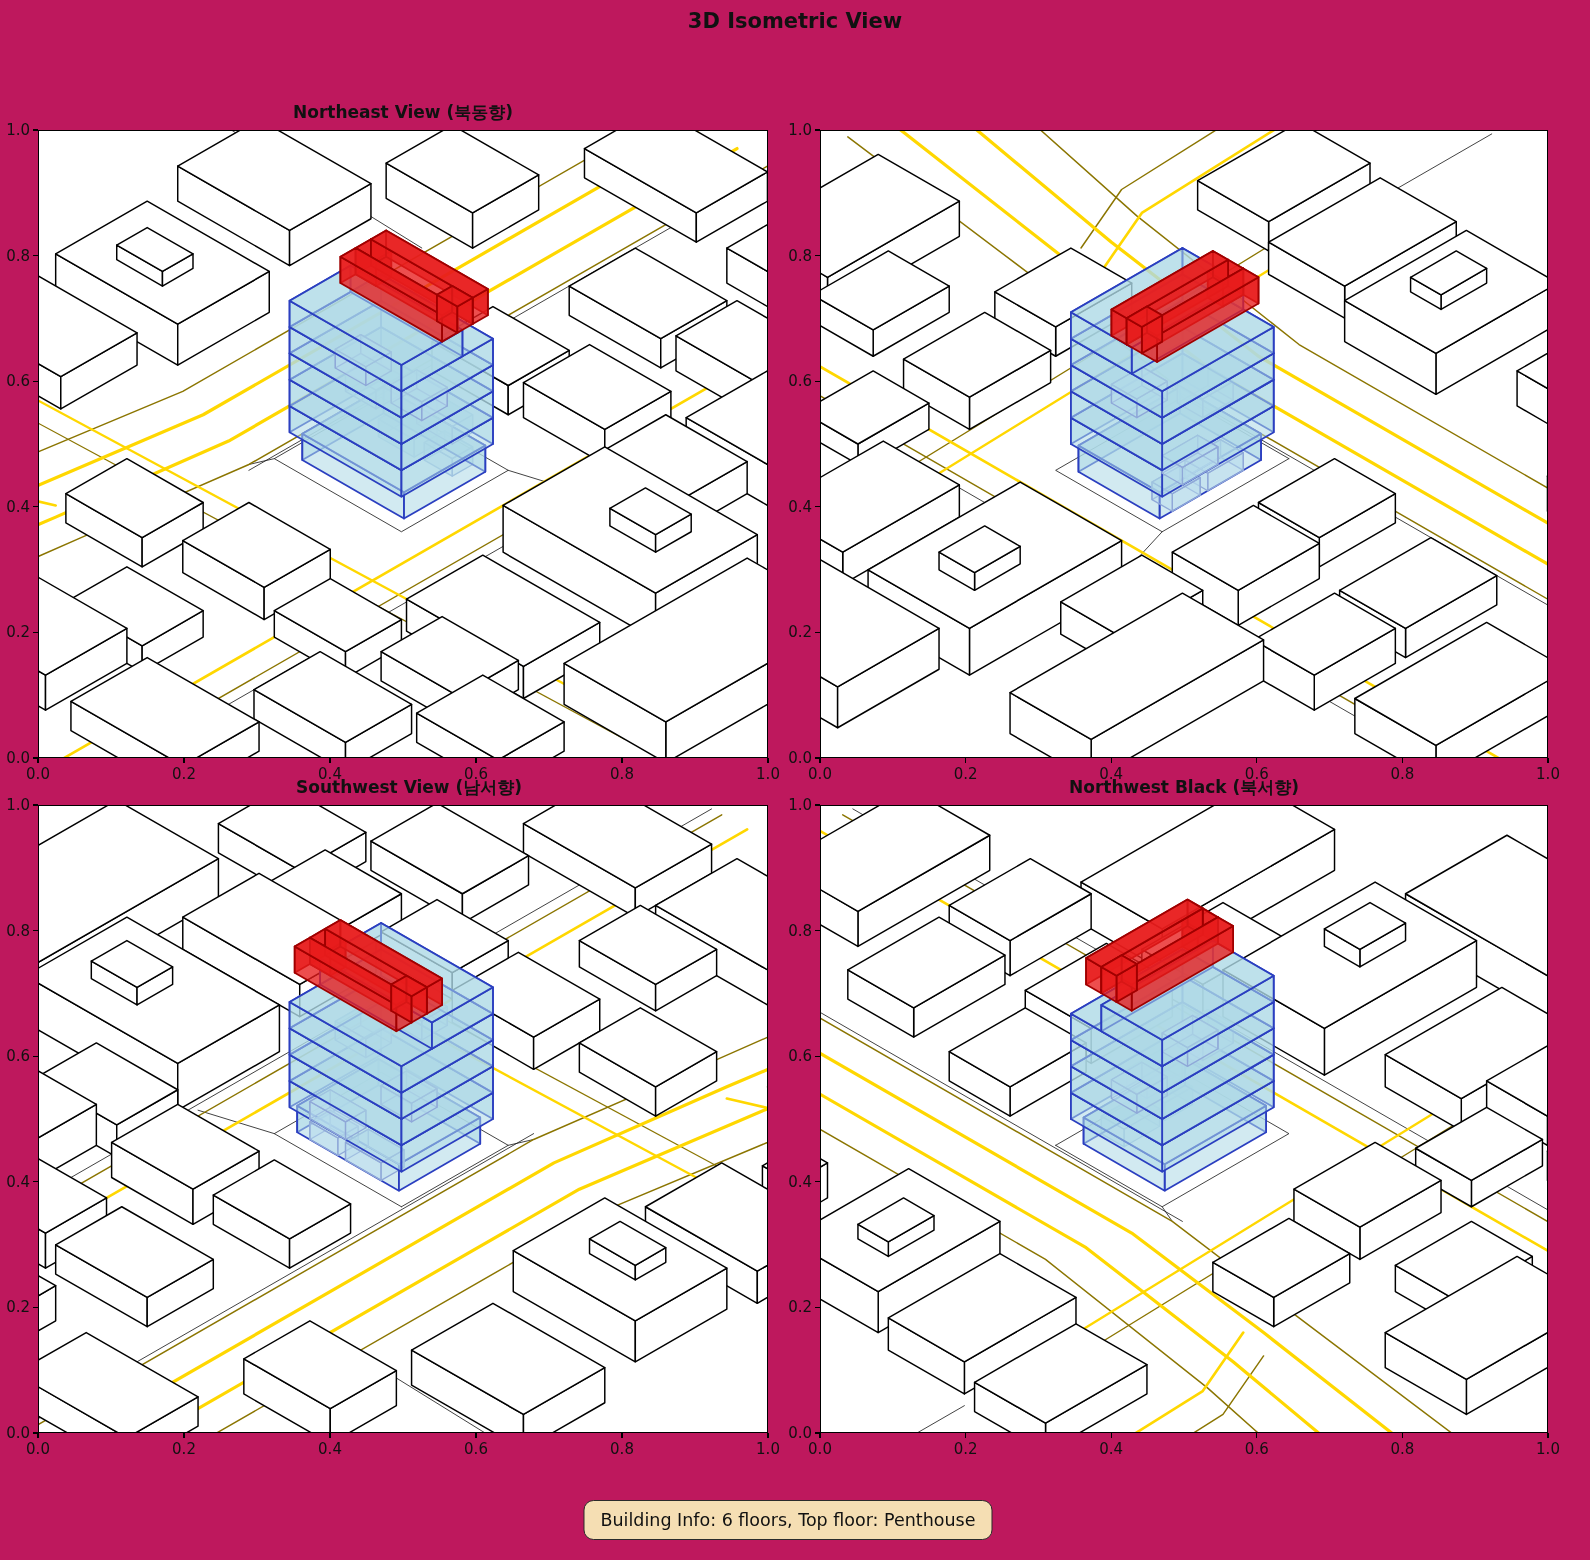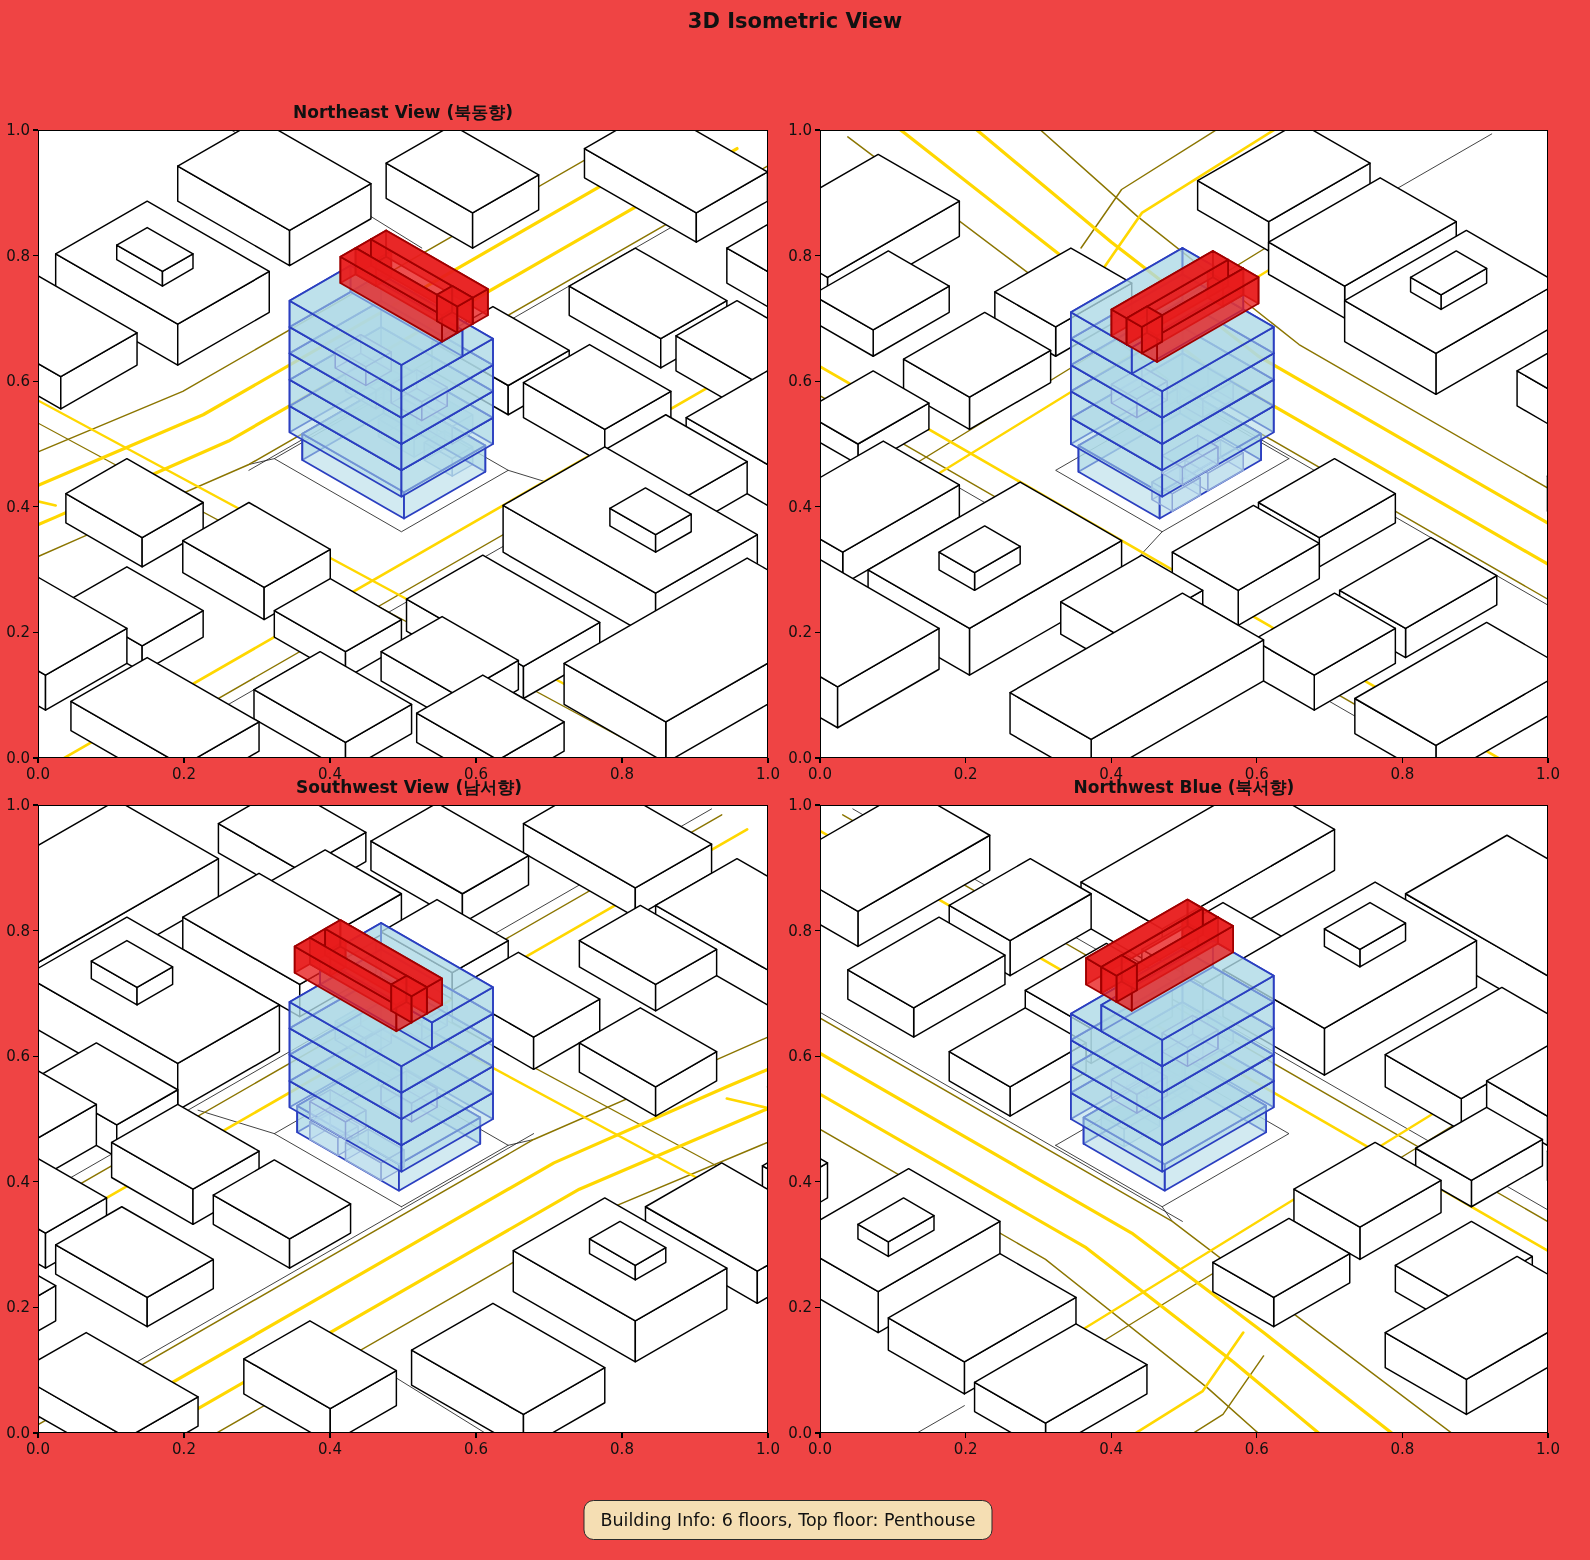--- a/index.html
+++ b/index.html
@@ -1,16 +1,16 @@
 <!DOCTYPE html>
 <html><head>
 <meta charset="utf-8">
 <style>
   html,body{margin:0;padding:0;background:#ffffff;}
-  .figure{position:relative;width:1590px;height:1560px;background:#ef4444;
+  .figure{position:relative;width:1590px;height:1560px;background:#be185d;
           font-family:"DejaVu Sans","Liberation Sans",sans-serif;overflow:hidden;}
   .fig-title{position:absolute;left:0;top:7px;width:100%;text-align:center;
              font-size:21px;font-weight:bold;color:#111;line-height:28px;}
   .sp-title{position:absolute;font-size:17px;font-weight:bold;color:#111;text-align:center;}
   .spt0{left:38px;top:101px;width:730px;}
   .spt1{left:820px;top:101px;width:728px;}
   .spt2{left:44px;top:776px;width:730px;}
   .spt3{left:820px;top:776px;width:728px;}
   .plotbox{position:absolute;border:1.4px solid #000;background:#fff;overflow:hidden;box-sizing:border-box;}
   .sp0{left:38px;top:130px;width:730px;height:628px;}
@@ -29,21 +29,21 @@
 </head>
 <body>
 
 <div class="figure">
   <div class="fig-title">
     <span>3D Isometric View</span><br>
   </div>
 
   <div class="sp-title spt0">Northeast View (북동향)</div>
   <div class="sp-title spt2">Southwest View (남서향)</div>
-  <div class="sp-title spt3">Northwest Blue (북서향)</div>
+  <div class="sp-title spt3">Northwest Black (북서향)</div>
 
   <div class="plotbox sp0">
     <svg xmlns="http://www.w3.org/2000/svg" viewBox="-60 -57 124 107" preserveAspectRatio="none">
         <polyline points="-1.73,-11.50 19.92,1.00 1.73,11.50 -19.92,-1.00 -1.73,-11.50" fill="none" stroke="#1a1a1a" stroke-width="0.14" stroke-linejoin="round" stroke-linecap="round"></polyline>
         <polyline points="19.92,1.00 32.91,5.00" fill="none" stroke="#1a1a1a" stroke-width="0.14" stroke-linejoin="round" stroke-linecap="round"></polyline>
         <polyline points="-19.92,-1.00 -24.25,0.00" fill="none" stroke="#1a1a1a" stroke-width="0.14" stroke-linejoin="round" stroke-linecap="round"></polyline>
         <polyline points="97.86,-31.50 -54.56,56.50" fill="none" stroke="#1a1a1a" stroke-width="0.14" stroke-linejoin="round" stroke-linecap="round"></polyline>
         <polyline points="64.95,-50.50 -24.25,1.00" fill="none" stroke="#1a1a1a" stroke-width="0.14" stroke-linejoin="round" stroke-linecap="round"></polyline>
         <polyline points="-39.84,-65.00 5.20,-37.00" fill="none" stroke="#1a1a1a" stroke-width="0.14" stroke-linejoin="round" stroke-linecap="round"></polyline>
         <polyline points="-97.86,-31.50 -78.81,-20.50" fill="none" stroke="#1a1a1a" stroke-width="0.14" stroke-linejoin="round" stroke-linecap="round"></polyline>

